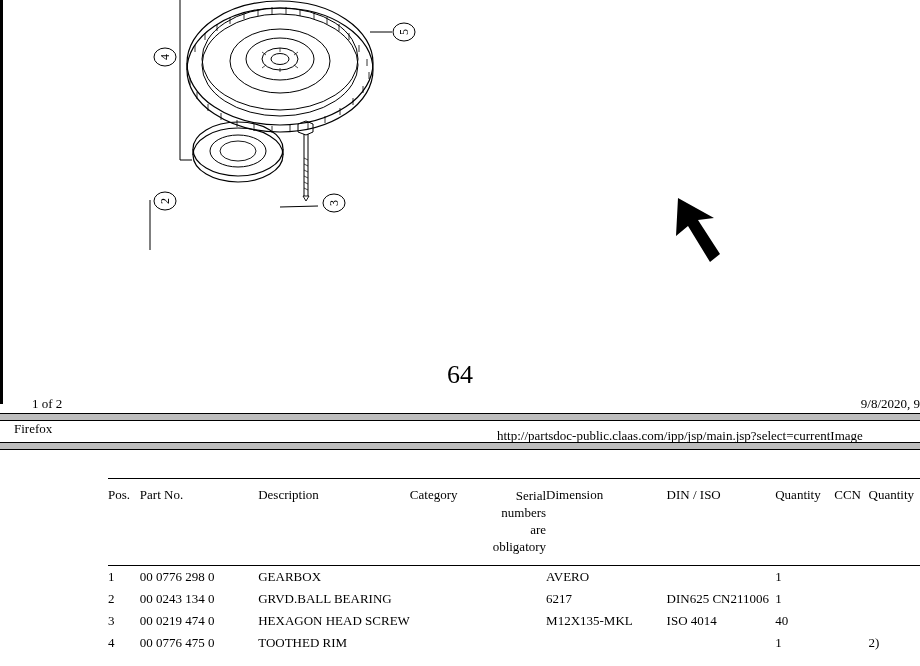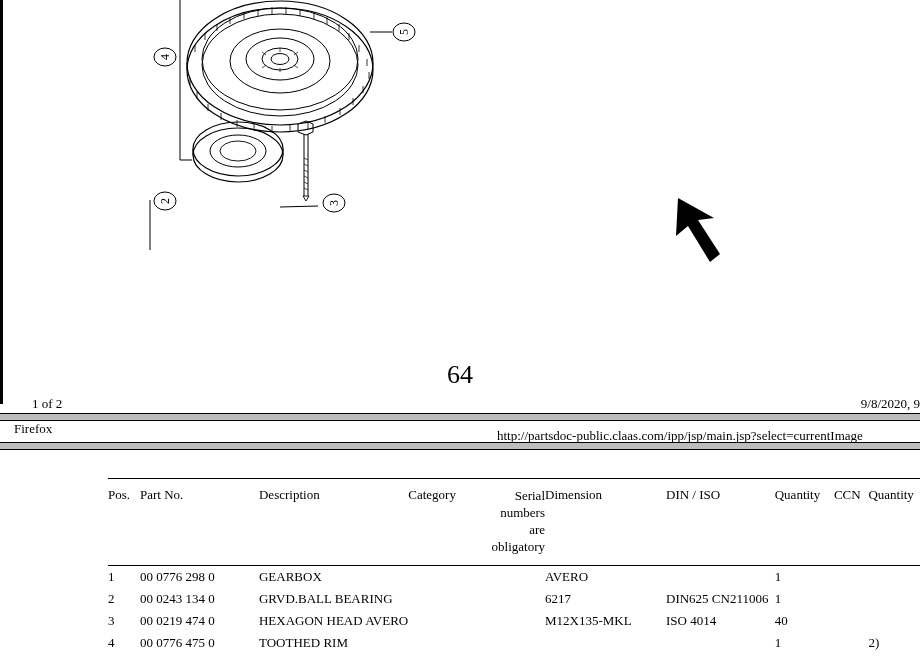--- a/index.html
+++ b/index.html
@@ -366,21 +366,21 @@
           <td></td>
           <td>6217</td>
           <td>DIN625 CN211006</td>
           <td>1</td>
           <td></td>
           <td></td>
         </tr>
         <tr>
           <td>3</td>
           <td>00 0219 474 0</td>
-          <td>HEXAGON HEAD AVERO</td>
+          <td>HEXAGON HEAD SCREW</td>
           <td></td>
           <td></td>
           <td>M12X135-MKL</td>
           <td>ISO 4014</td>
           <td>40</td>
           <td></td>
           <td></td>
         </tr>
         <tr>
           <td>4</td>

